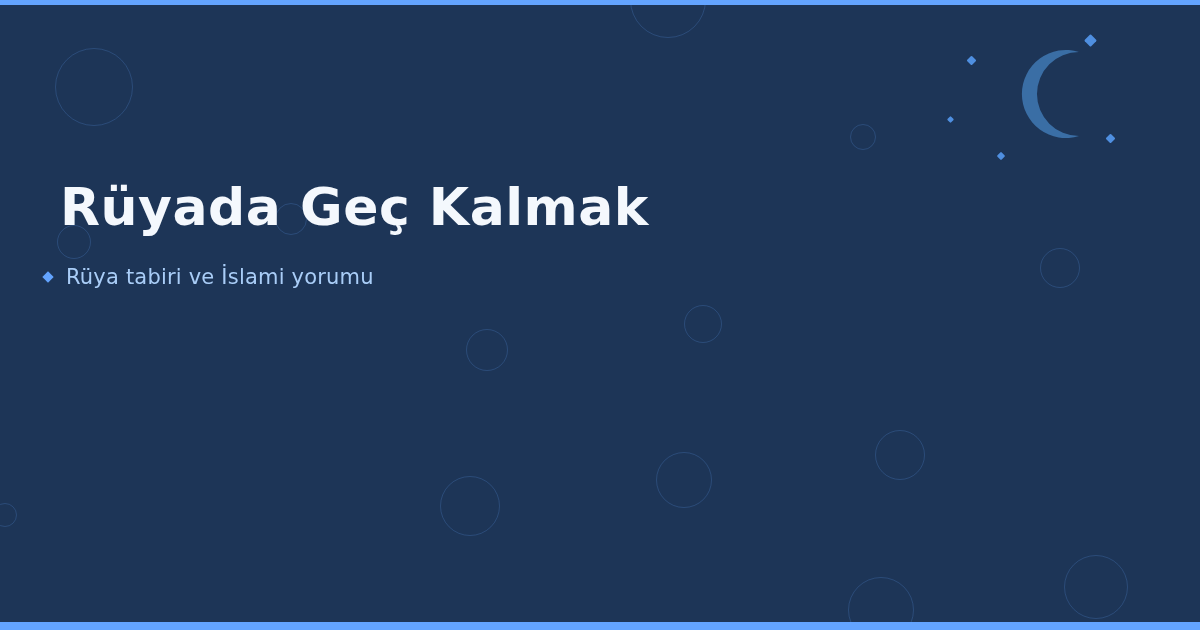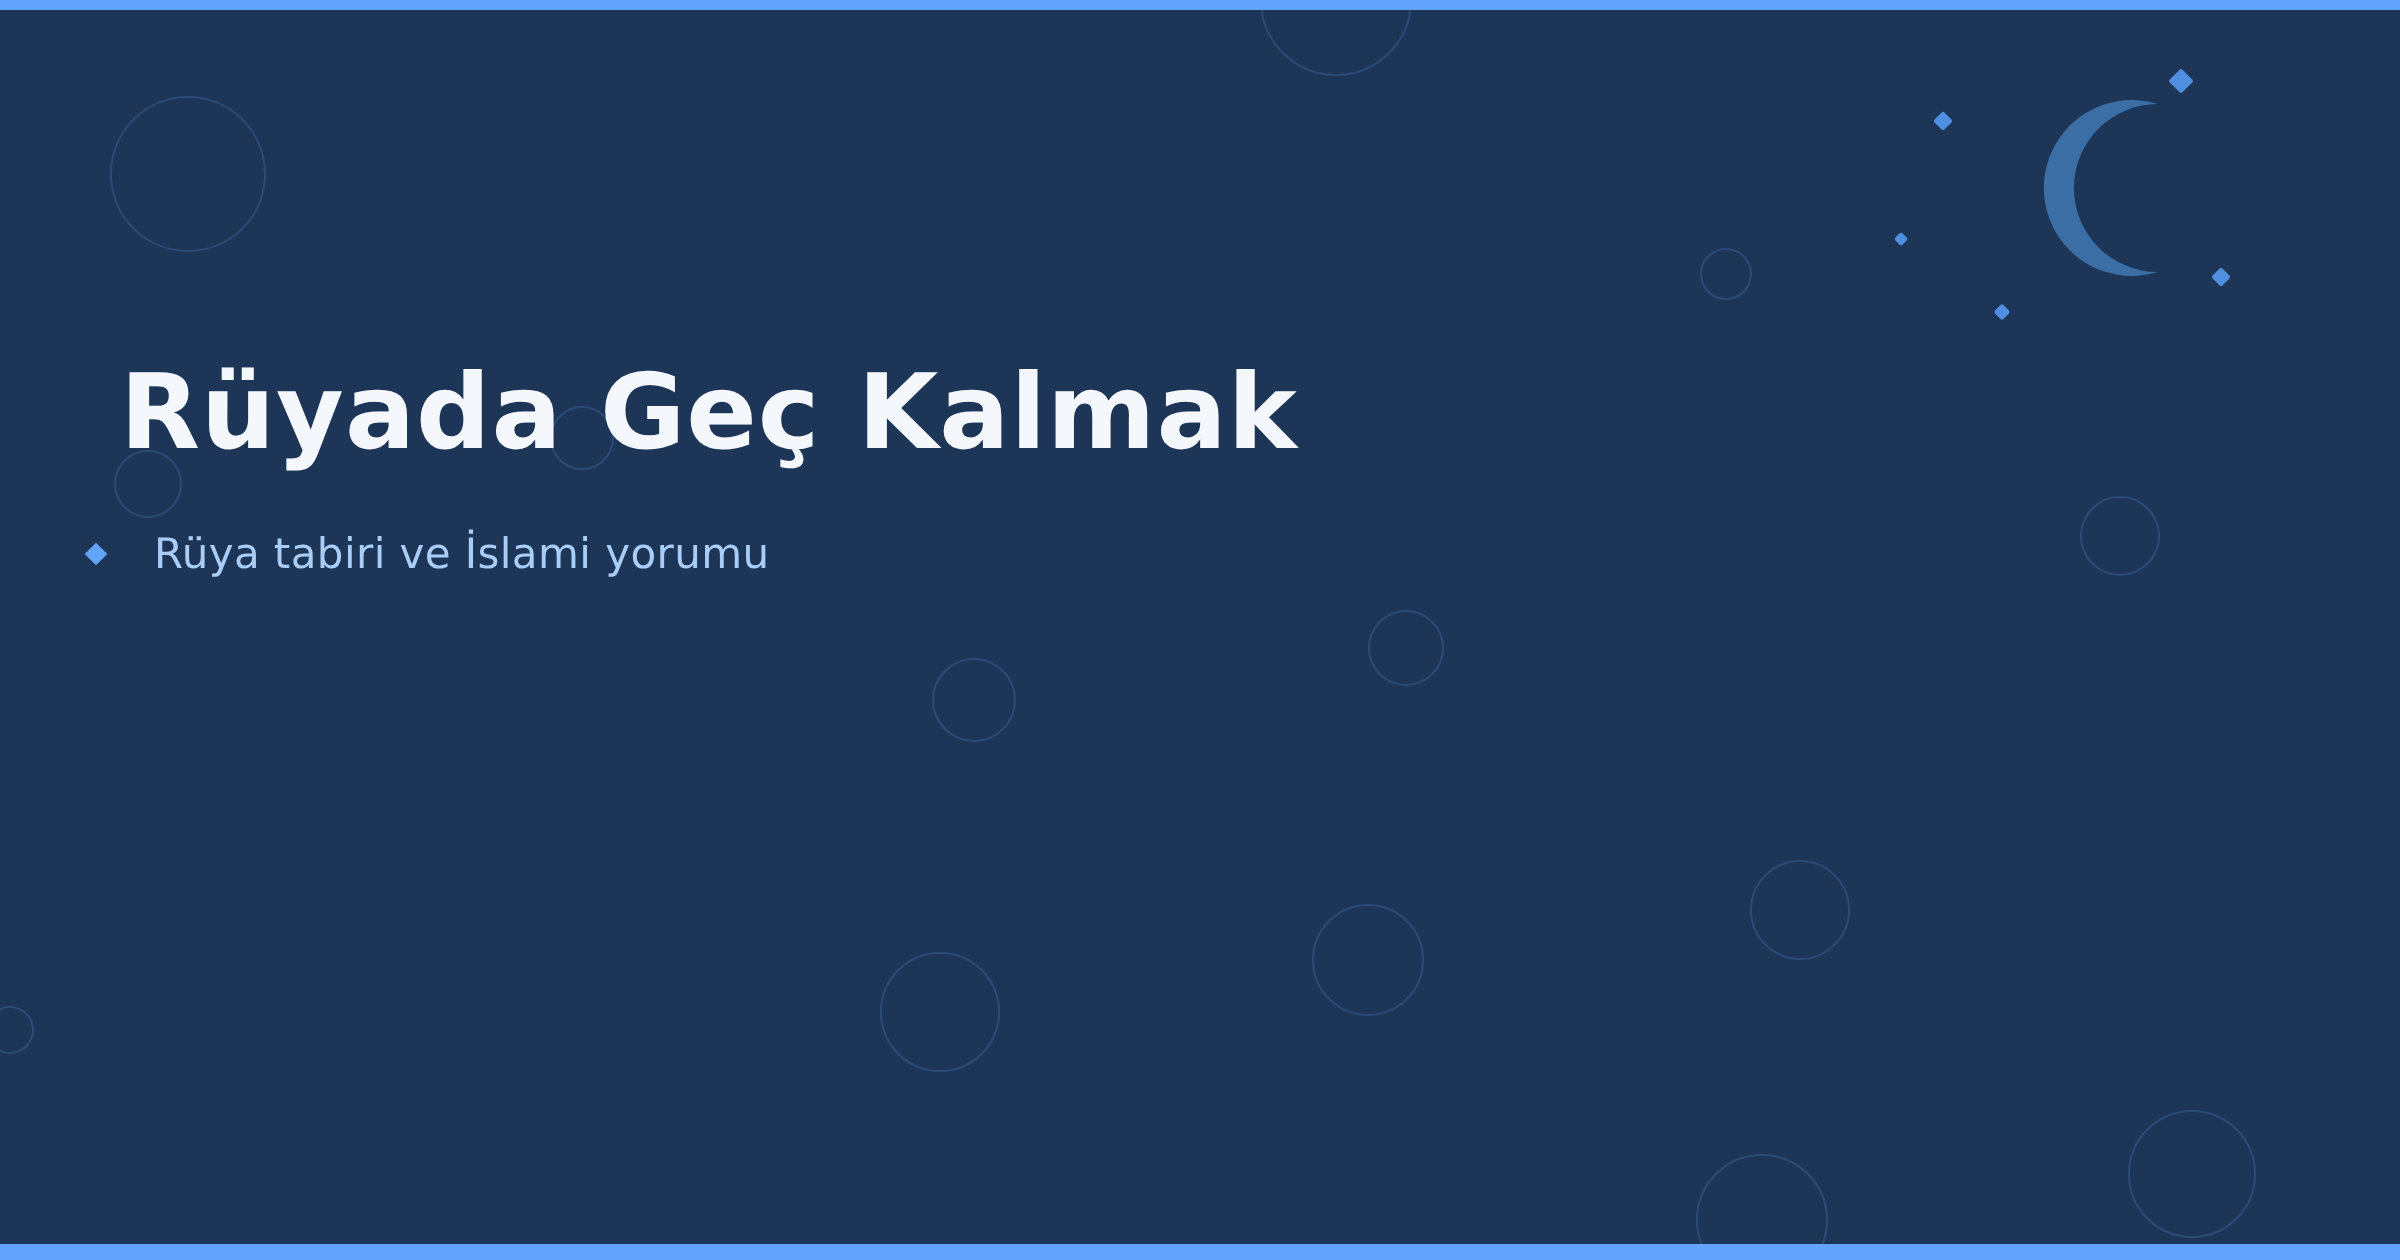--- a/index.html
+++ b/index.html
@@ -55,21 +55,21 @@
   .title {
     font-size:52px;
     font-weight:bold;
     color:#f4f8fd;
     letter-spacing:0.5px;
     line-height:1.1;
     margin-bottom:28px;
     white-space:nowrap;
   }
   .sub-row {
-    display:flex; align-items:center; gap:11px;
+    display:flex; align-items:center; gap:0;
     margin-left:-16px;
   }
   .bullet {
     width:8px; height:8px;
     background:#63a4ff;
     transform:rotate(45deg);
     margin-right:14px;
     flex:0 0 auto;
   }
   .subtitle {

